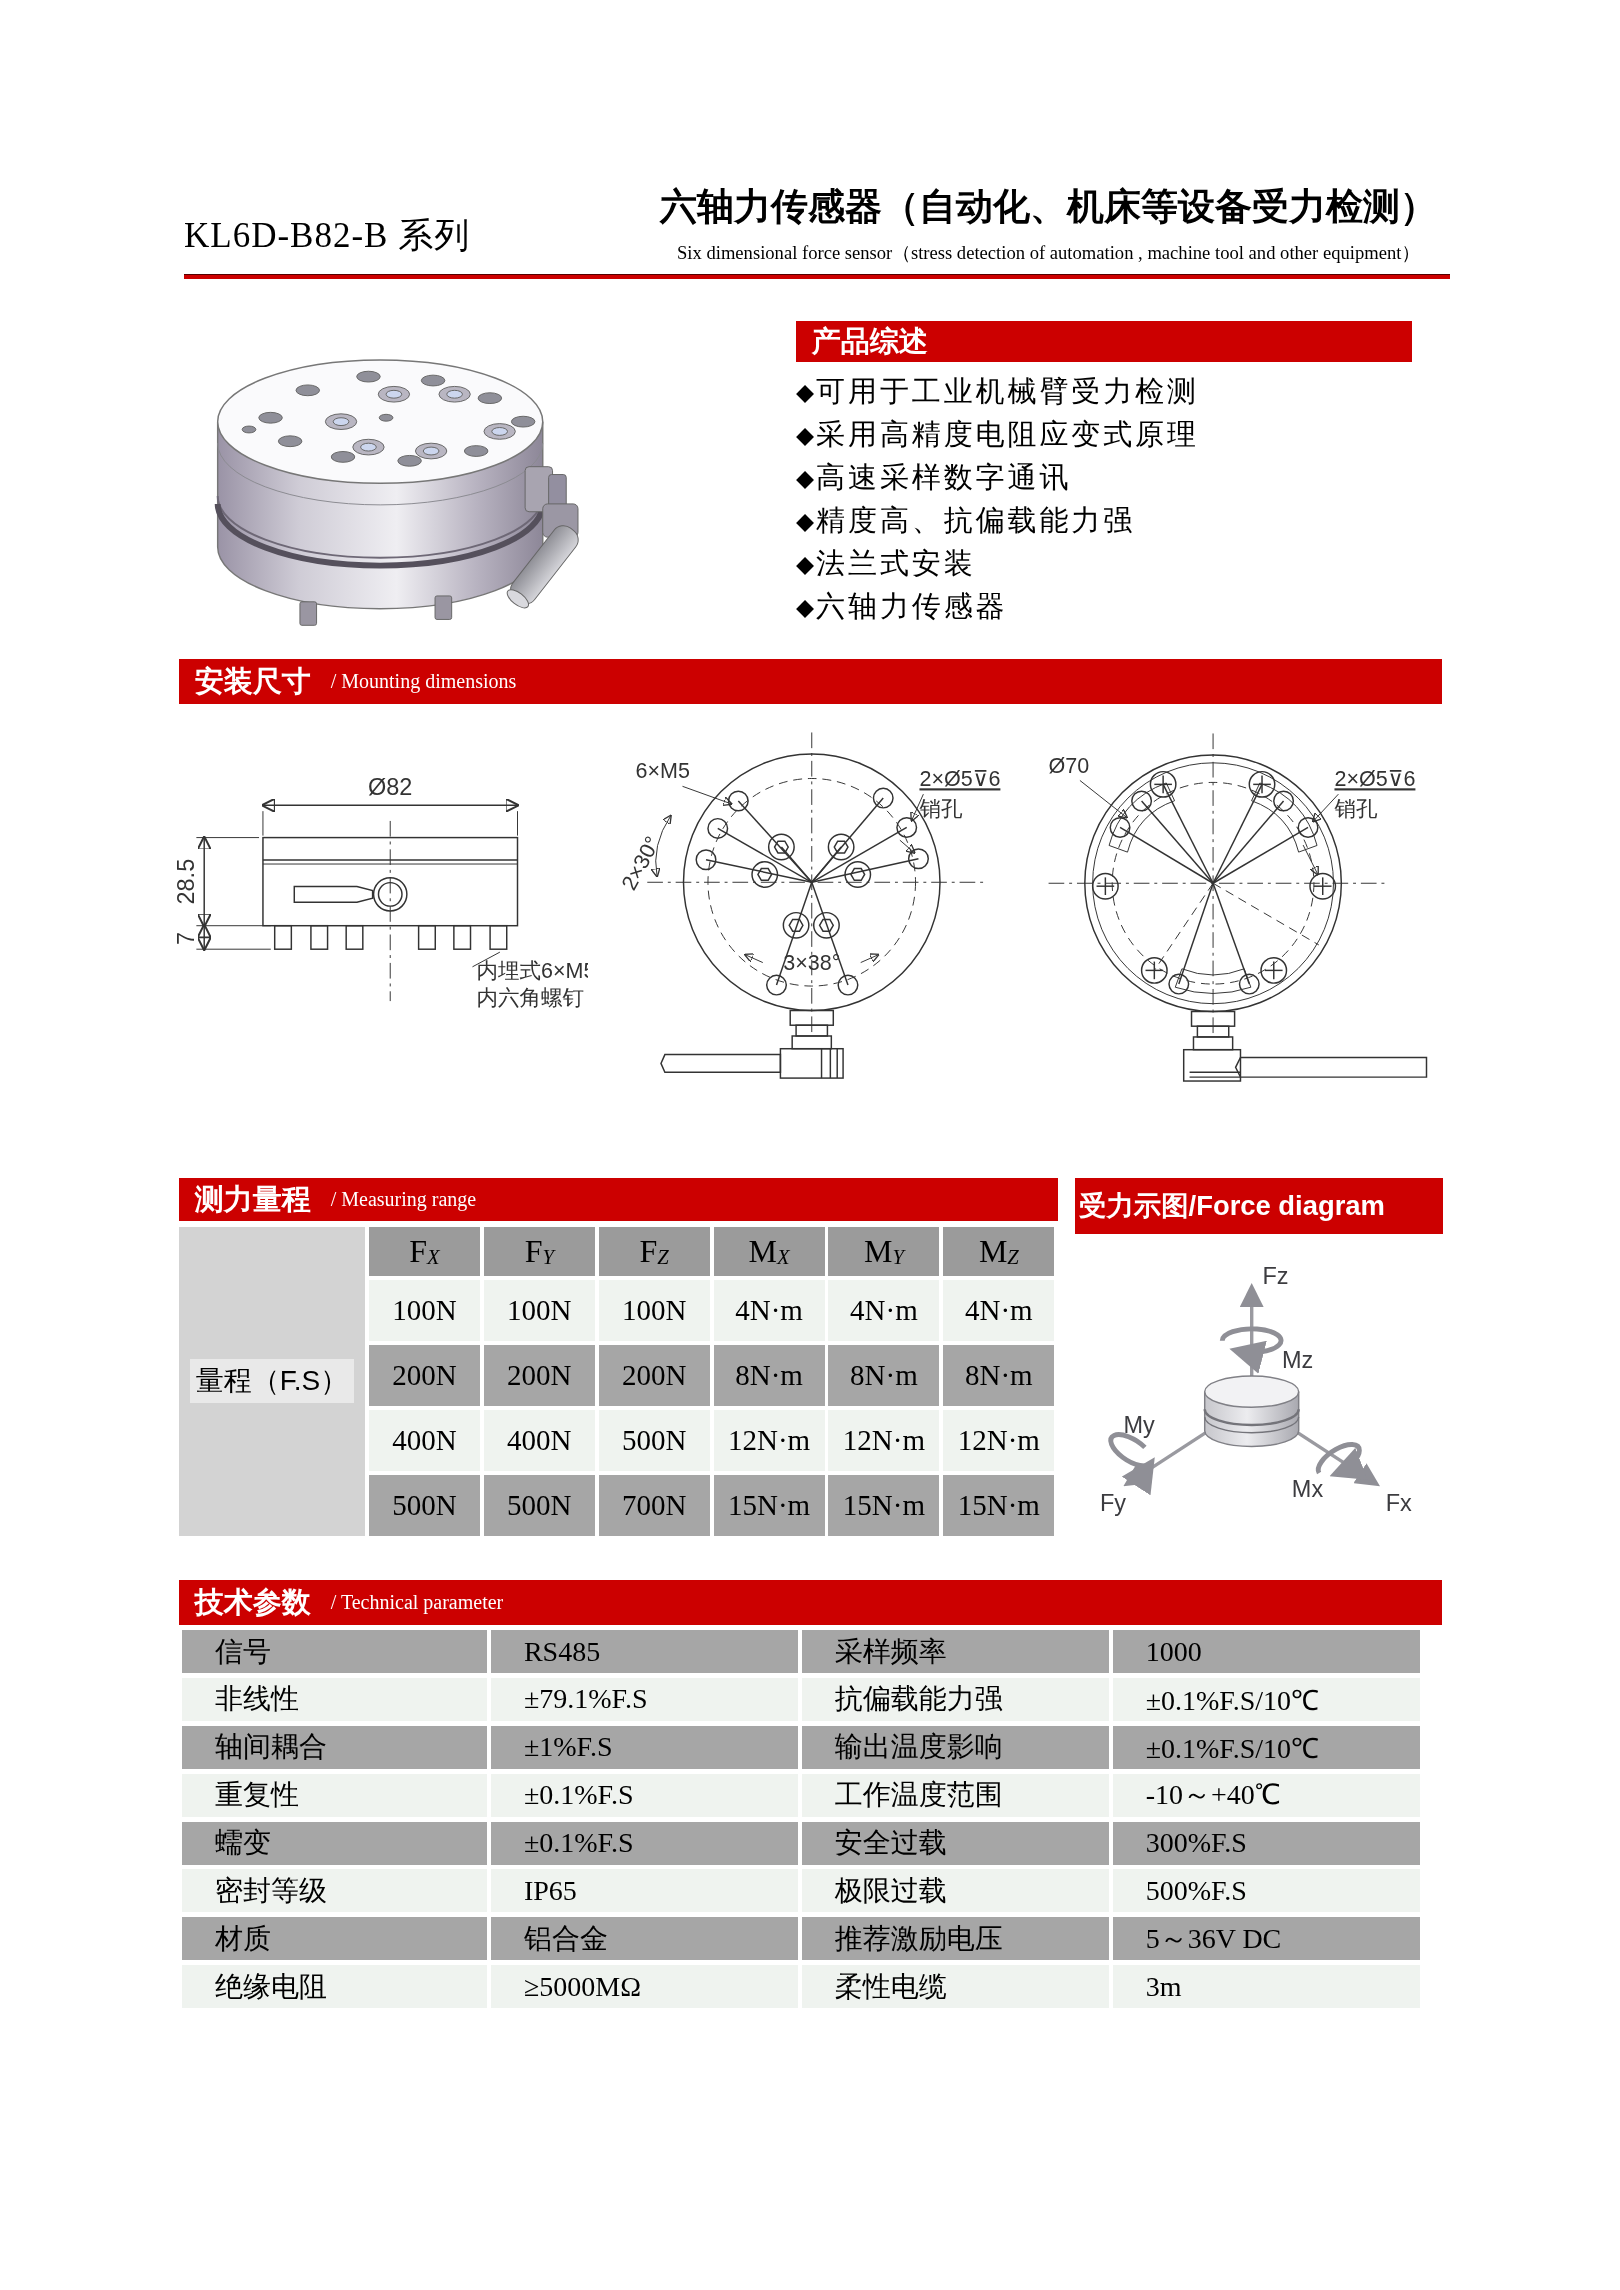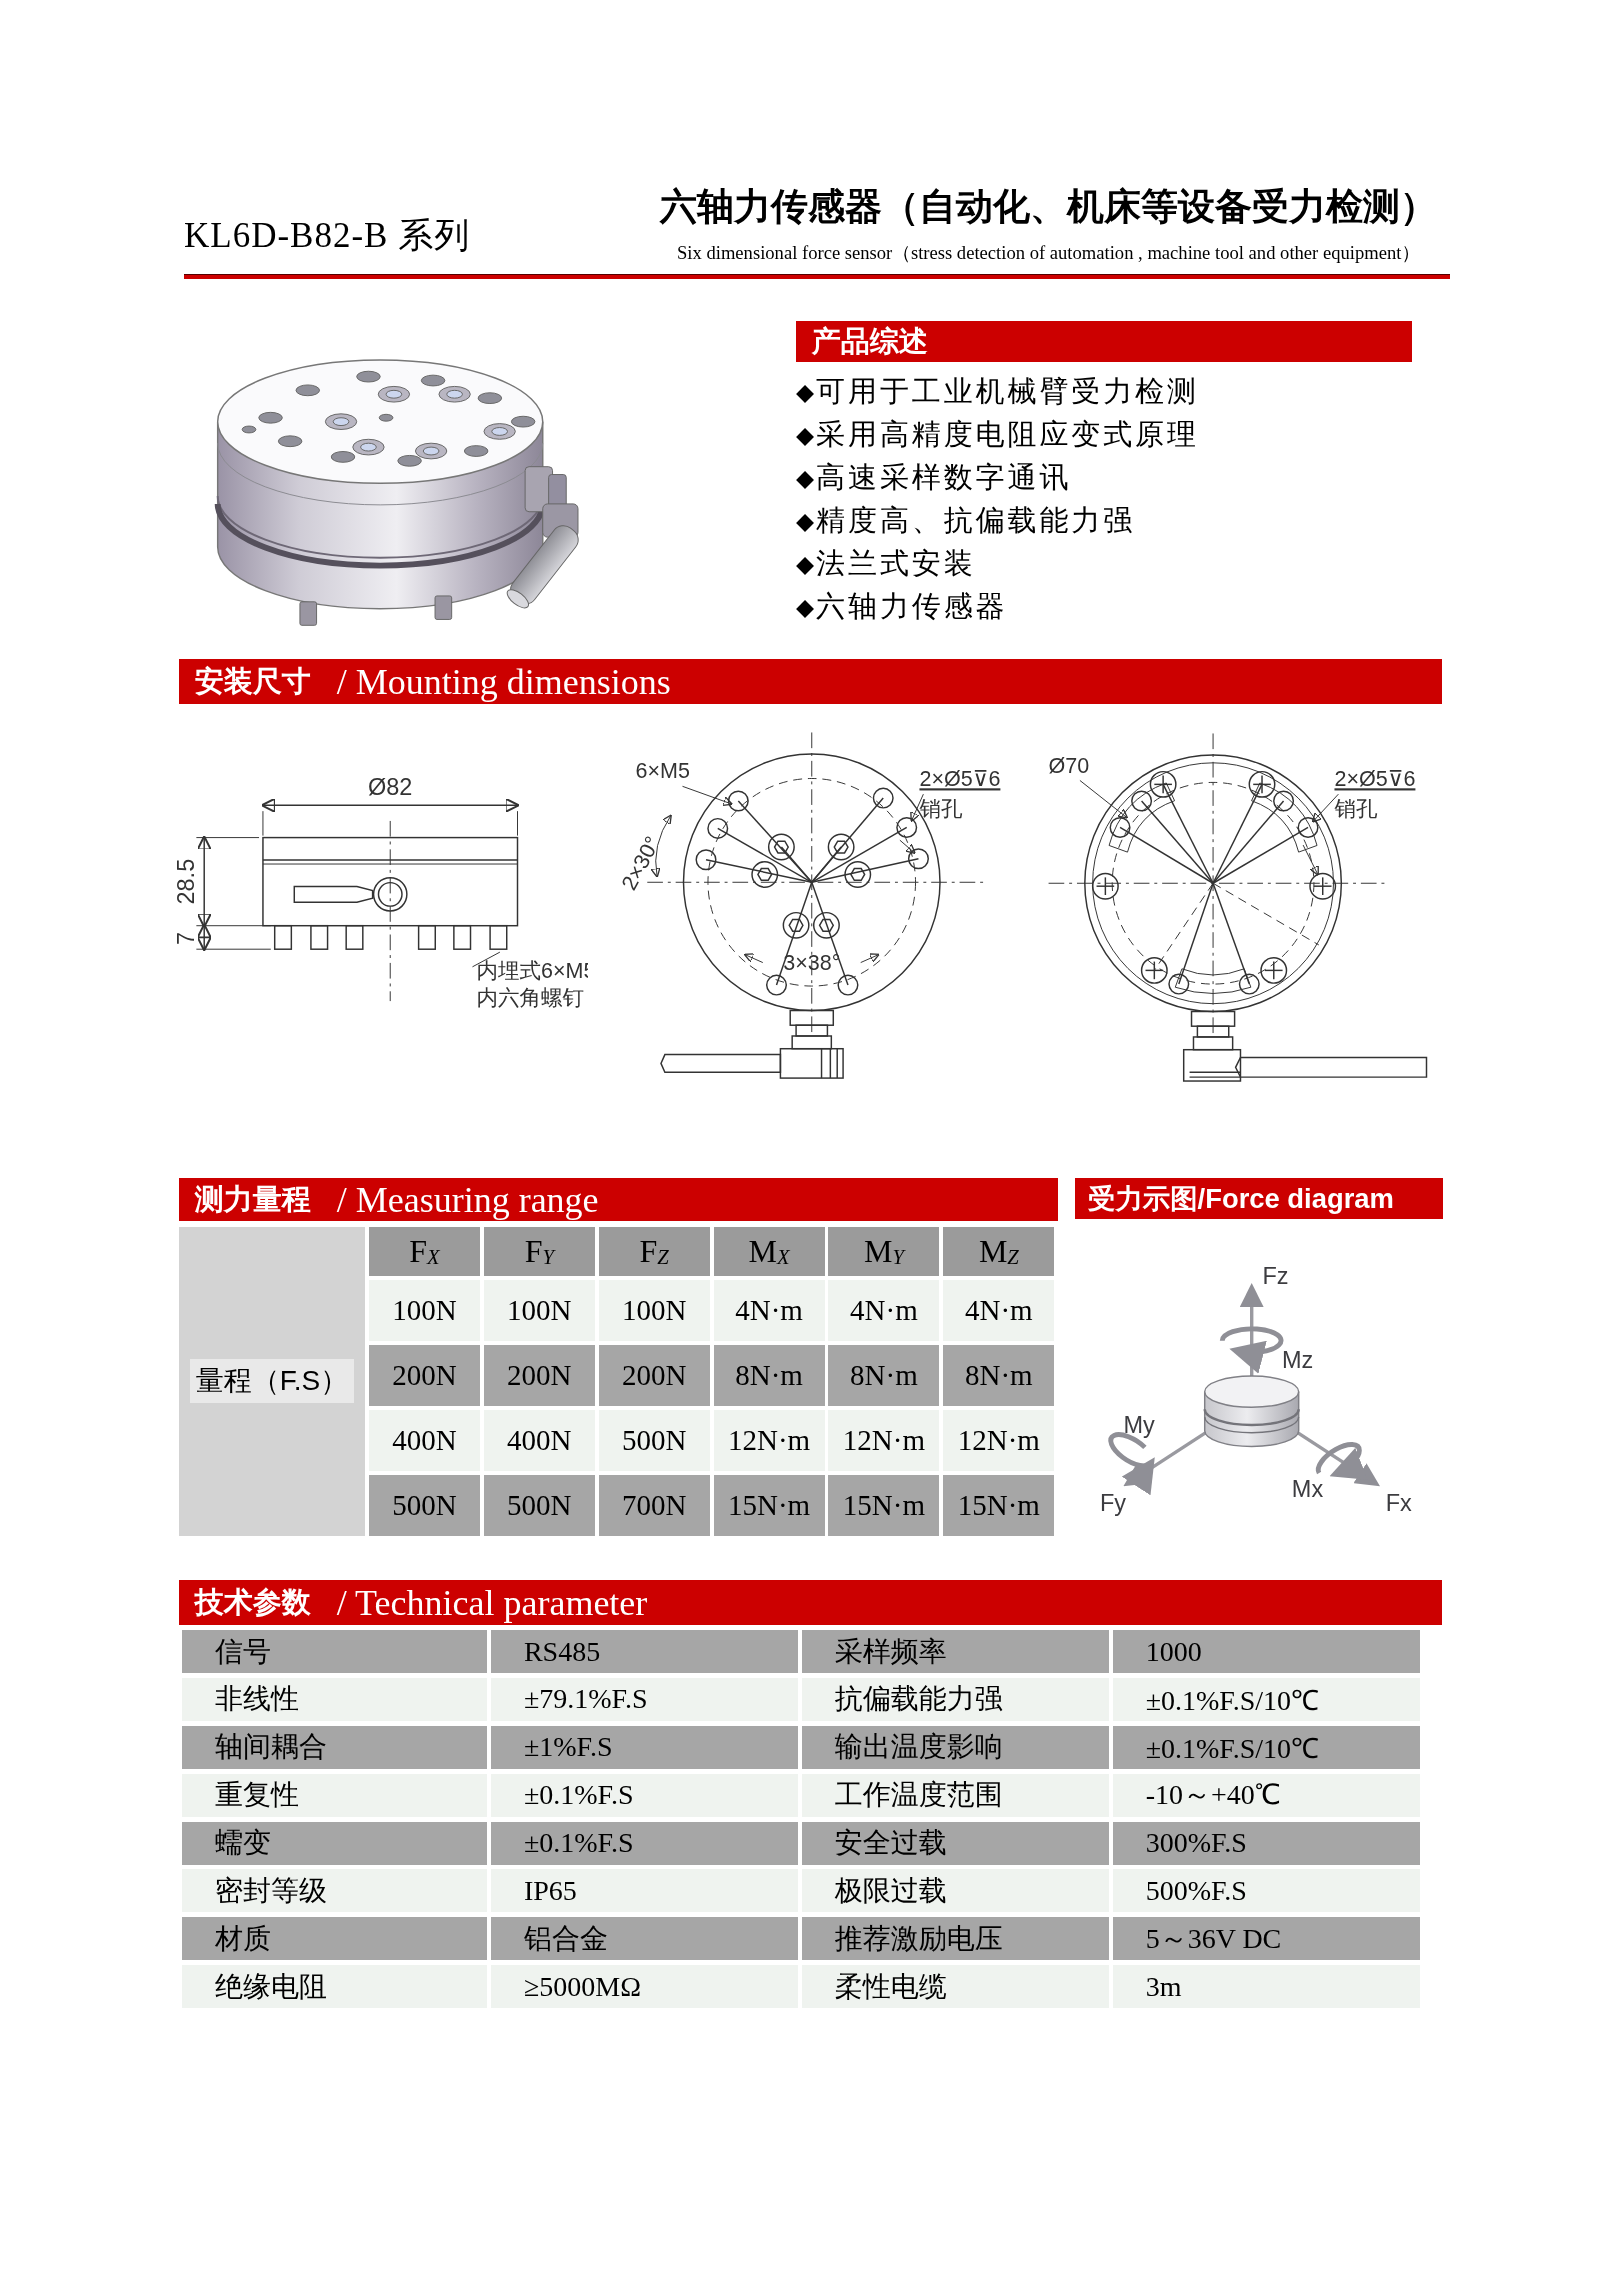--- a/index.html
+++ b/index.html
@@ -10,21 +10,21 @@
 
   
   .series{left:184px;top:212px;font-size:35px;letter-spacing:1px}
   .title{left:627px;top:182px;width:843px;text-align:center;font-size:37px;font-weight:bold}
   .subtitle{left:627px;top:240px;width:843px;text-align:center;font-size:18.6px}
   .rule{left:184px;top:274px;width:1266px;height:4.9px;background:#CC0000;border-top:1px solid #550000}
 
   
   .banner{position:absolute;background:#CC0000;color:#fff;display:flex;align-items:center;padding-left:15.7px}
   .banner .zh{font-family:"Liberation Sans",sans-serif;font-weight:bold;font-size:29px}
-  .banner .en{font-family:"Liberation Serif",serif;font-size:36px;margin-left:26px;font-weight:normal}
+  .banner .en{font-family:"Liberation Serif",serif;font-size:20px;margin-left:20px;font-weight:normal}
 
   
   .bullets{left:796px;top:370px;width:647px}
   .bullet{display:flex;align-items:center;height:43px;font-size:29px;letter-spacing:2.9px}
   .bullet .dia{font-size:23.5px;margin-right:2px;letter-spacing:0}
 
   
   .tech line,.tech rect,.tech circle,.tech path,.tech polygon{stroke:#333;fill:none;stroke-width:1.5px}
   .tech .thin{stroke-width:1px}
   .tech .dashdot{stroke-dasharray:16 5 3 5;stroke-width:1px}
@@ -356,21 +356,21 @@
       <line x1="174" y1="372" x2="226" y2="372"></line>
         <line x1="174" y1="377" x2="226" y2="377"></line>
       <path d="M226,357 h190 v20 h-190 l-5,-10 z"></path>
     </g>
   </svg>
 
   <div class="banner" style="left:179px;top:1178px;width:879px;height:43px">
     <span class="zh">测力量程</span>
     <span class="en">/ Measuring range</span>
   </div>
-  <div class="banner" style="left:1075px;top:1178px;width:368px;height:41px;padding-left:13px">
+  <div class="banner" style="left:1075px;top:1178px;width:368px;height:56px;padding-left:4px">
     <span class="zh" style="font-size:27.4px">受力示图/Force diagram</span>
   </div>
 
   <div class="abs mr-table">
     <div class="mr-label">
         <span>量程（F.S）</span>
       </div>
     <div class="mr-h">
         <span>F</span>
         <i>X</i>

